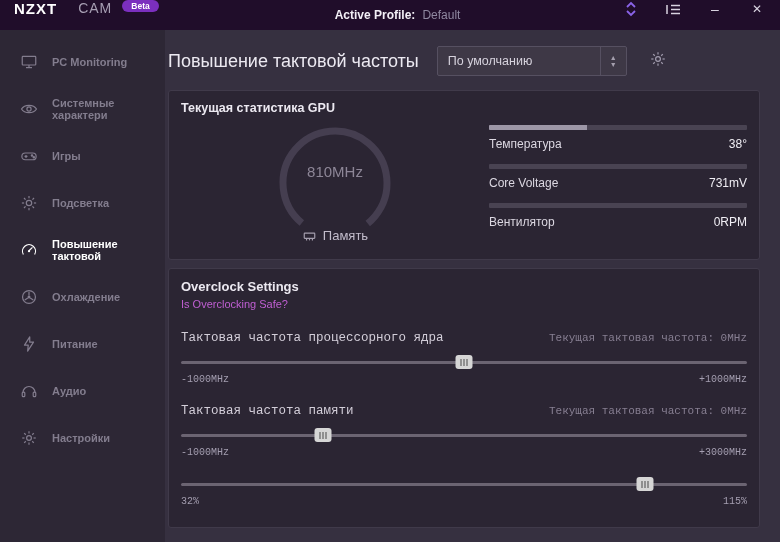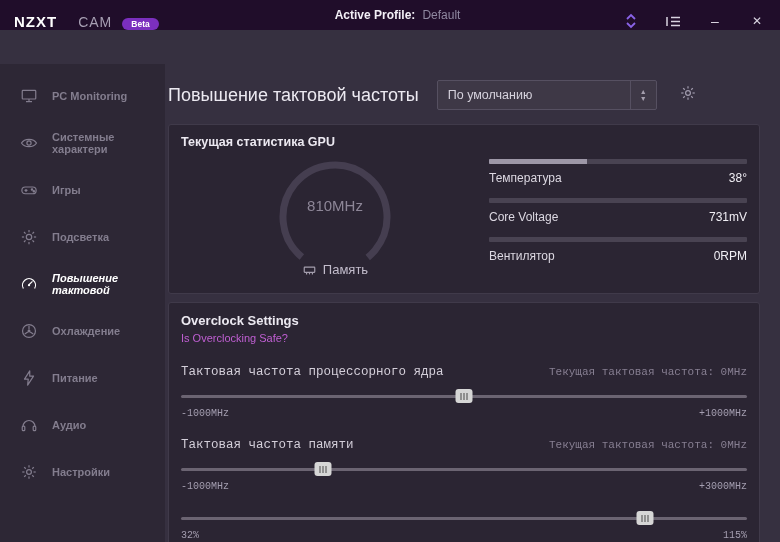--- a/index.html
+++ b/index.html
@@ -4,55 +4,55 @@
 <style>
   * { box-sizing: border-box; margin: 0; padding: 0; }
   html,body { background:#000; }
   .window {
     width:780px; height:542px; position:relative; overflow:hidden;
     font-family:"Liberation Sans", sans-serif;
     background:#363040; display:flex; flex-direction:column;
   }
   
   .titlebar {
-    flex:0 0 30px; background:#200d2a; display:flex; align-items:flex-end;
+    flex:0 0 30px; background:#200d2a; display:flex; align-items:flex-start;
     padding:0 14px; position:relative; color:#fff;
   }
   .brand { font-weight:bold; font-size:15px; letter-spacing:1px; color:#fff; }
   .brand-sub { font-size:14px; color:#a79fb3; margin-left:21px; letter-spacing:1px; }
   .beta {
     background:#7b2fbe; color:#fff; font-size:8.5px; line-height:12px;
     padding:0 9px; border-radius:7px; margin-left:10px; font-weight:bold;
   }
   .profile-area {
     position:absolute; left:50%; top:0; height:30px; transform:translateX(-44%);
     display:flex; align-items:center; gap:7px; font-size:12px;
   }
   .profile-label { font-weight:bold; color:#f2eff6; }
   .profile-value { color:#8f88a0; }
   .tb-right { margin-left:auto; display:flex; align-items:center; gap:24px; }
   .tb-btn { color:#d8d3e0; cursor:pointer; display:flex; align-items:center; justify-content:center; width:18px; height:18px; }
   .tb-btn svg { display:block; }
   .minimize-glyph { font-size:14px; line-height:14px; }
   .close-glyph { font-size:12px; }
   
-  .body-row { flex:1; display:flex; overflow:hidden;margin-top:34px; }
+  .body-row { flex:1; display:flex; overflow:hidden; }
   .sidebar { flex:0 0 165px; background:#2d2735; padding-top:8px; }
   .side-item {
     height:47px; display:flex; align-items:center; gap:14px; padding-left:20px;
     color:#837d8e; font-size:11px; font-weight:bold; cursor:pointer;
   }
-  .side-item.active { color:#ffffff;font-style:italic; }
+  .side-item.active { color:#ffffff; }
   .side-item .icn { width:18px; height:18px; flex:0 0 18px; }
   
   .main { flex:1; padding:0 0 0 3px; overflow:hidden; }
   .main-header { display:flex; align-items:center; margin:16px 0 14px 0; height:30px; }
   .page-title { font-size:18px; font-weight:400; color:#ece9f1; }
   .profile-select {
-    margin-left:18px; width:220px; height:30px; background:#3e3846;
+    margin-left:18px; width:190px; height:30px; background:#3e3846;
     border:1px solid #565061; border-radius:2px; display:flex; align-items:center;
     padding-left:10px; color:#d6d2dd; font-size:12.5px; cursor:pointer;
   }
   .select-arrows {
     margin-left:auto; border-left:1px solid #565061; width:26px; height:100%;
     display:flex; flex-direction:column; align-items:center; justify-content:center;
     color:#a59fae; font-size:7px; line-height:7px;
   }
   .header-gear { margin-left:22px; color:#a29cae; cursor:pointer; }
   

